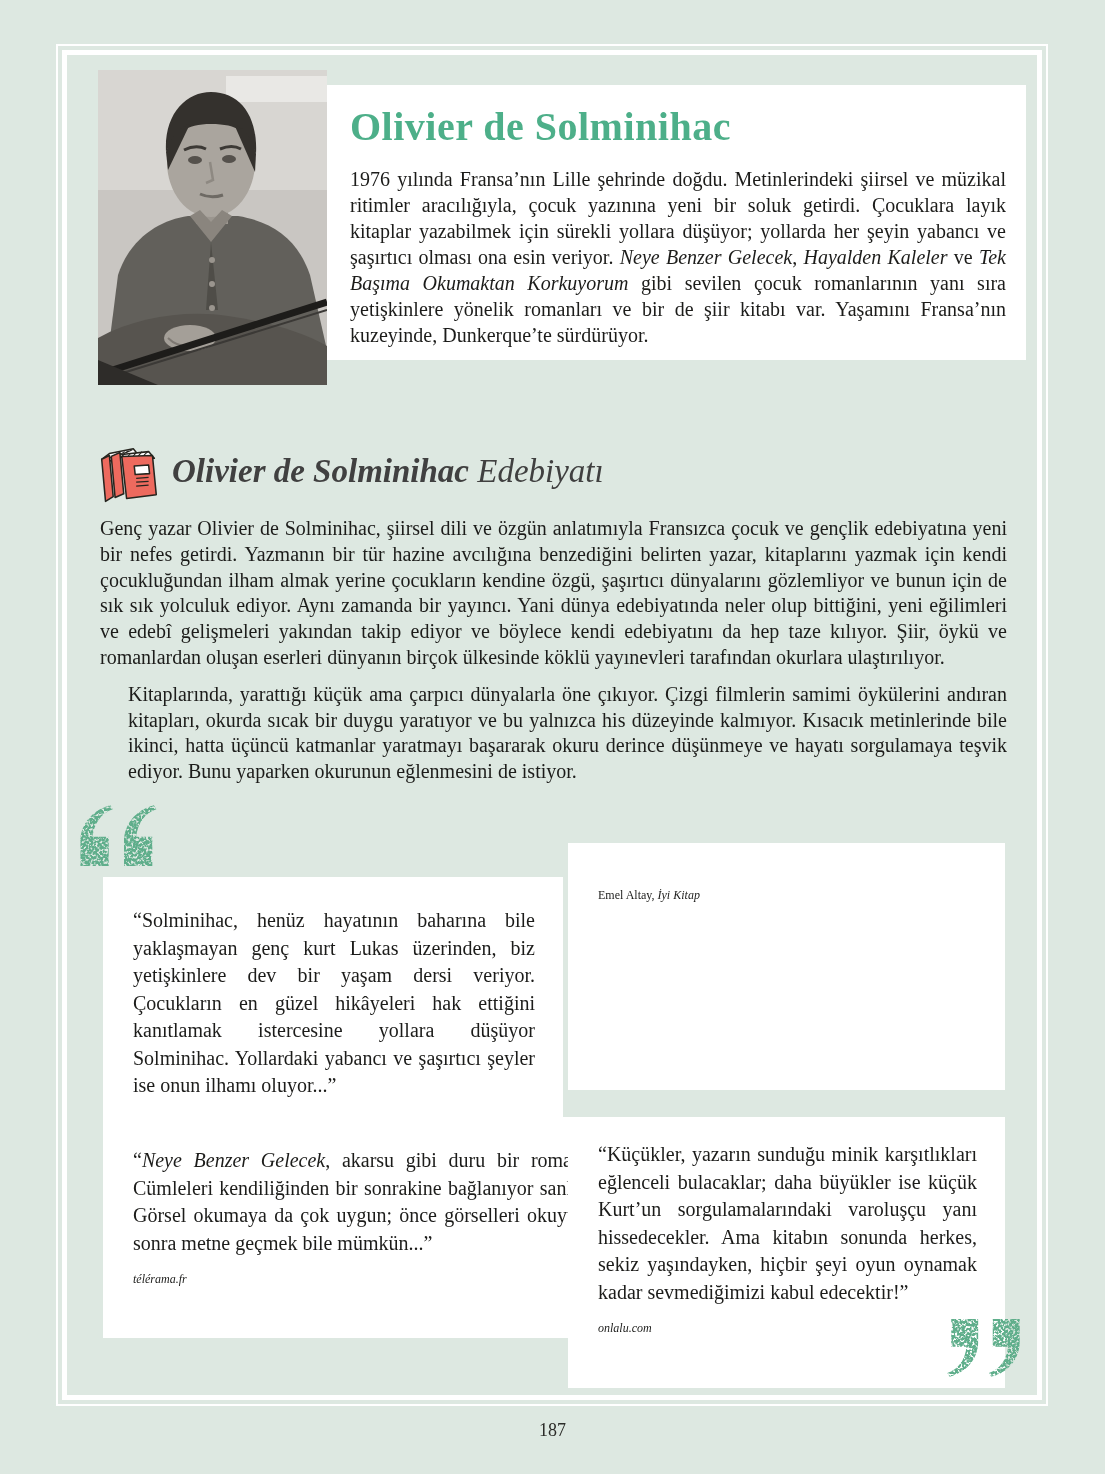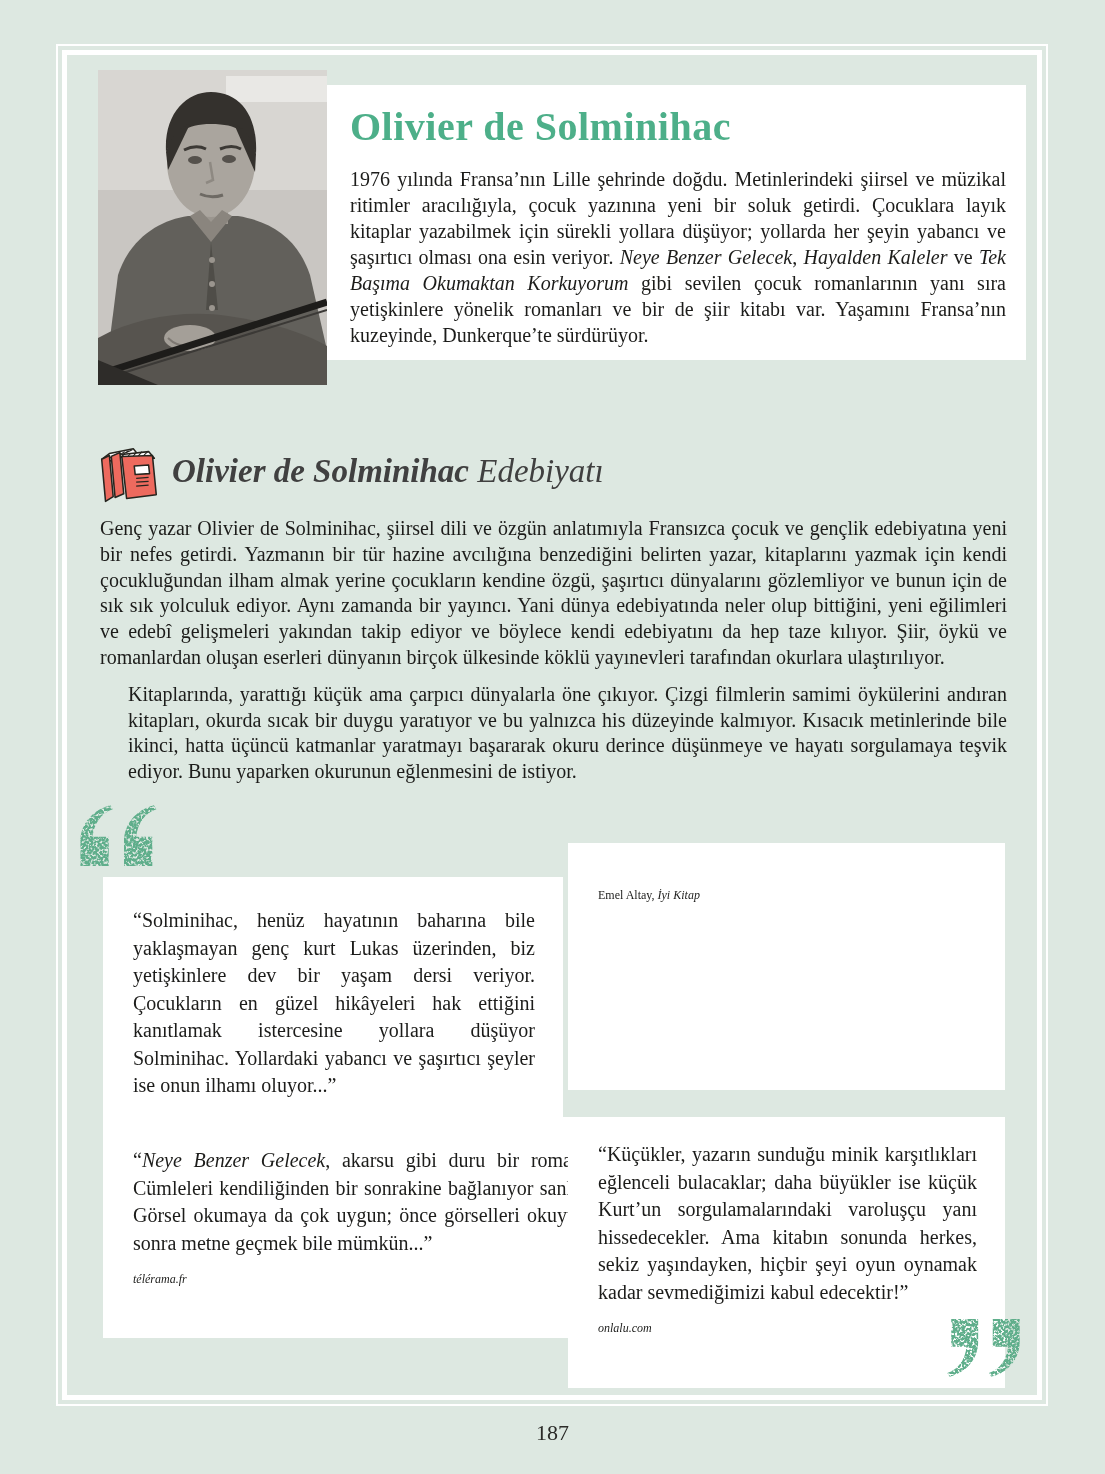--- a/index.html
+++ b/index.html
@@ -54,21 +54,21 @@
   .quote-card .qt   { font-size:20px; line-height:27.5px; text-align:justify; }
   .quote-card .attr { font-size:12px; line-height:27px; text-align:left; margin-top:9px; padding-right:2px; }
 
   .stamp { position:absolute; z-index:5; }
   .stamp svg { display:block; width:100%; height:100%; }
   .stamp.open  { left:78px;  top:803px;  width:84px; height:66px; }
   .stamp.close { left:942px; top:1312px; width:80px; height:71px; }
 
   .page-number {
     position:absolute; left:0; right:0; top:1420px; text-align:center;
-    font-size:22px; color:#2b2b28;
+    font-size:18px; color:#2b2b28;
   }
   .defs-holder { position:absolute; width:0; height:0; overflow:hidden; }
 </style>
 </head>
 <body>
 
 <svg class="defs-holder" aria-hidden="true">
   <defs>
     <filter id="stampRough" x="-15%" y="-15%" width="130%" height="130%">
       <feTurbulence type="fractalNoise" baseFrequency="0.32" numOctaves="2" seed="7" result="n"></feTurbulence>

